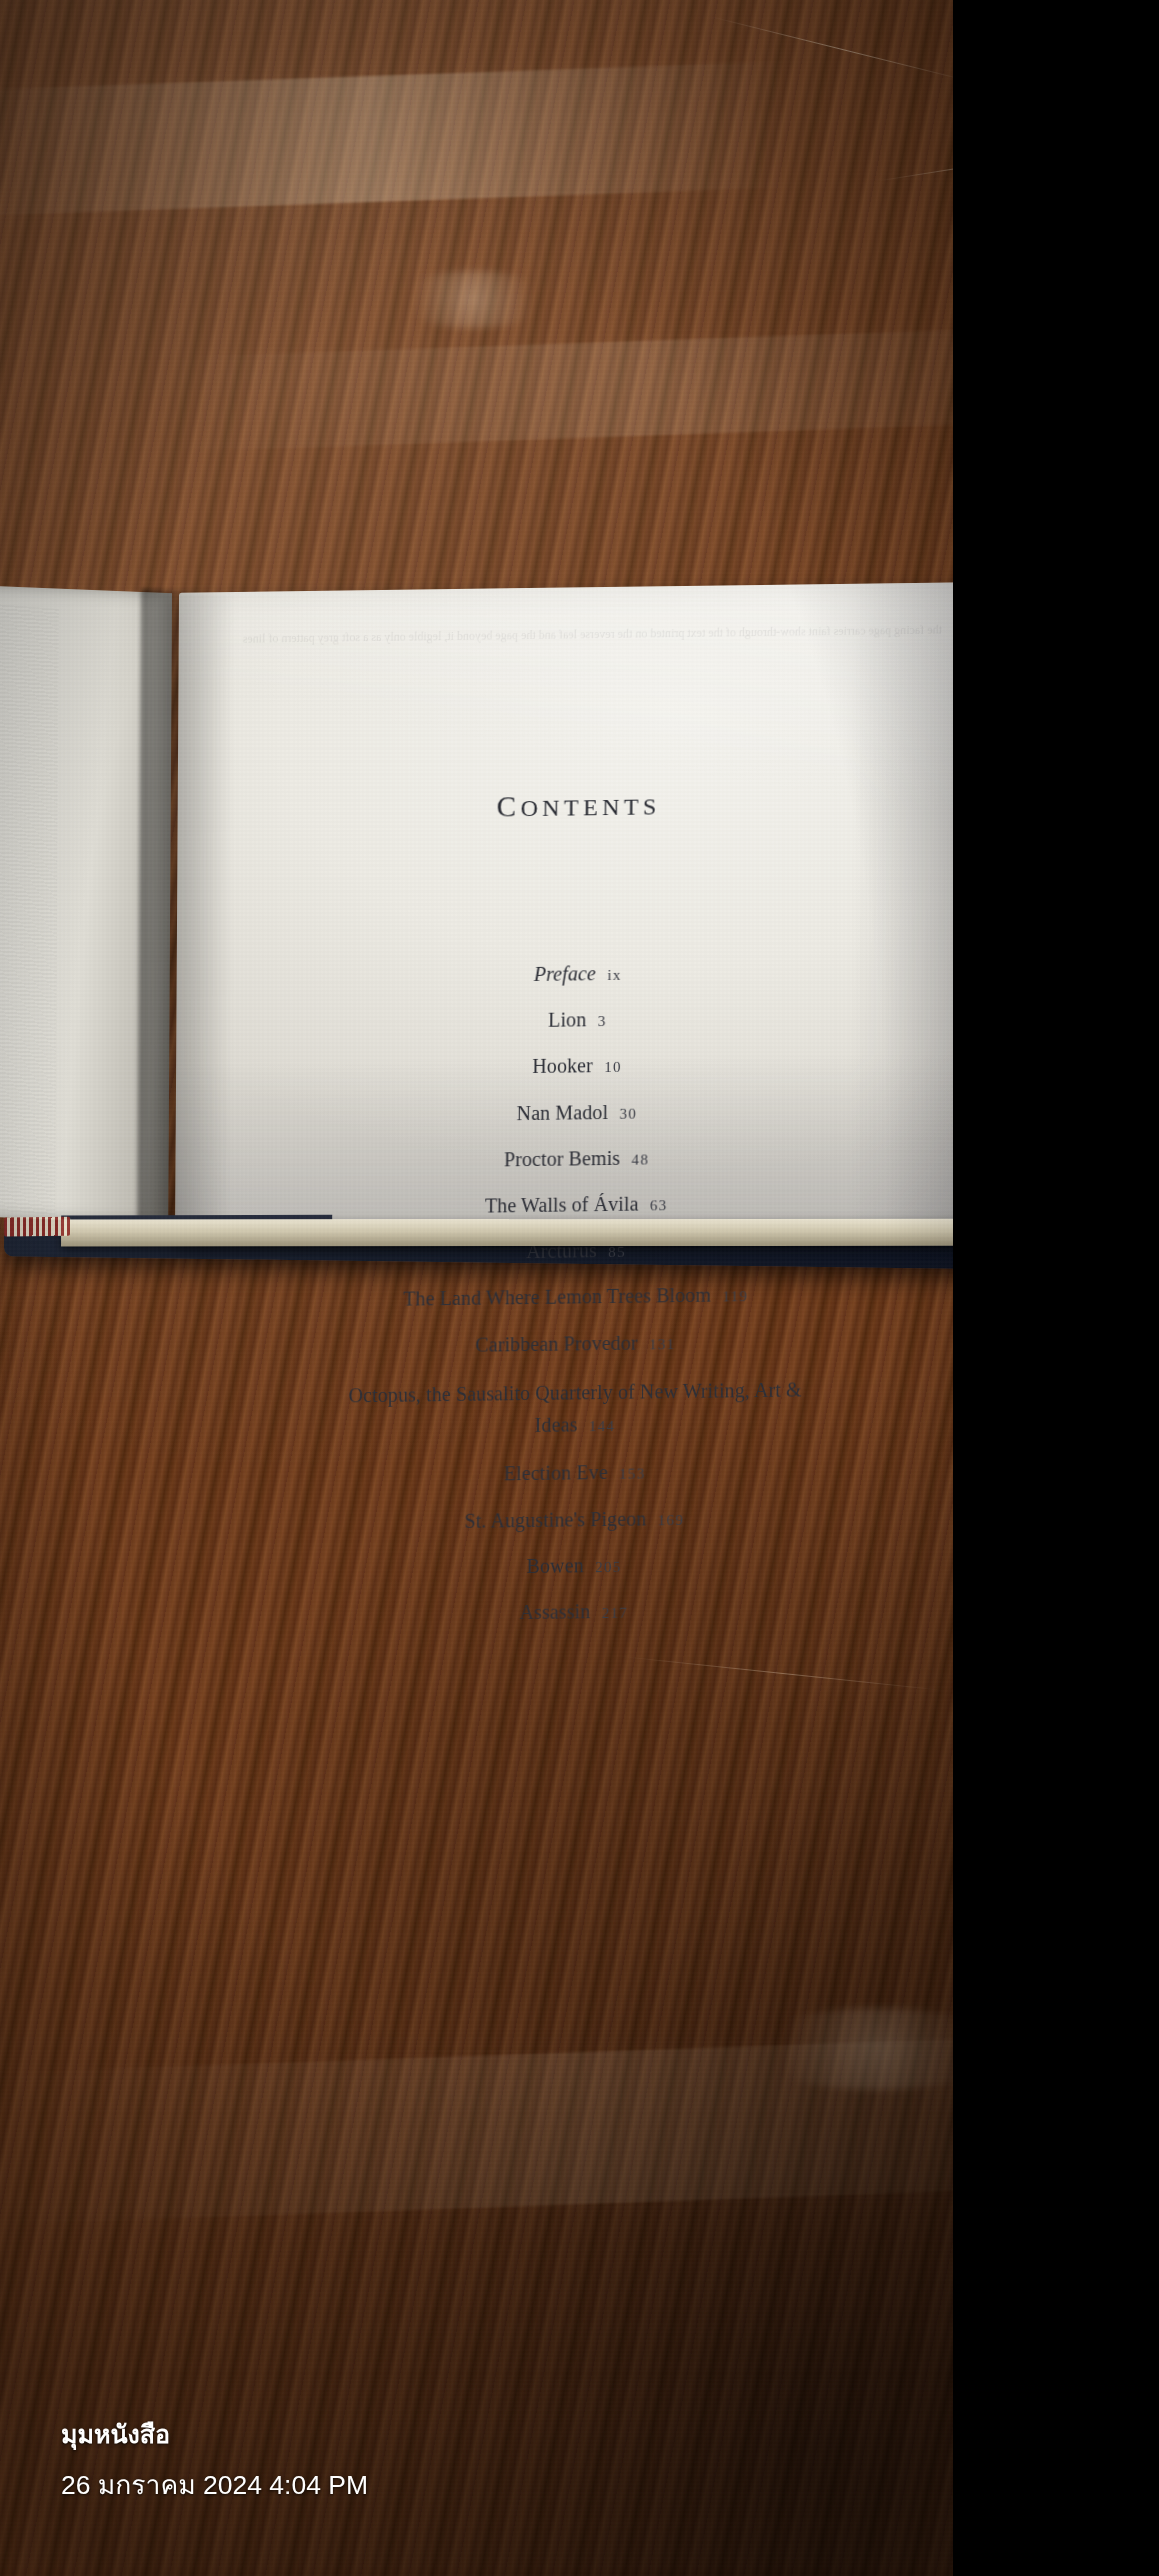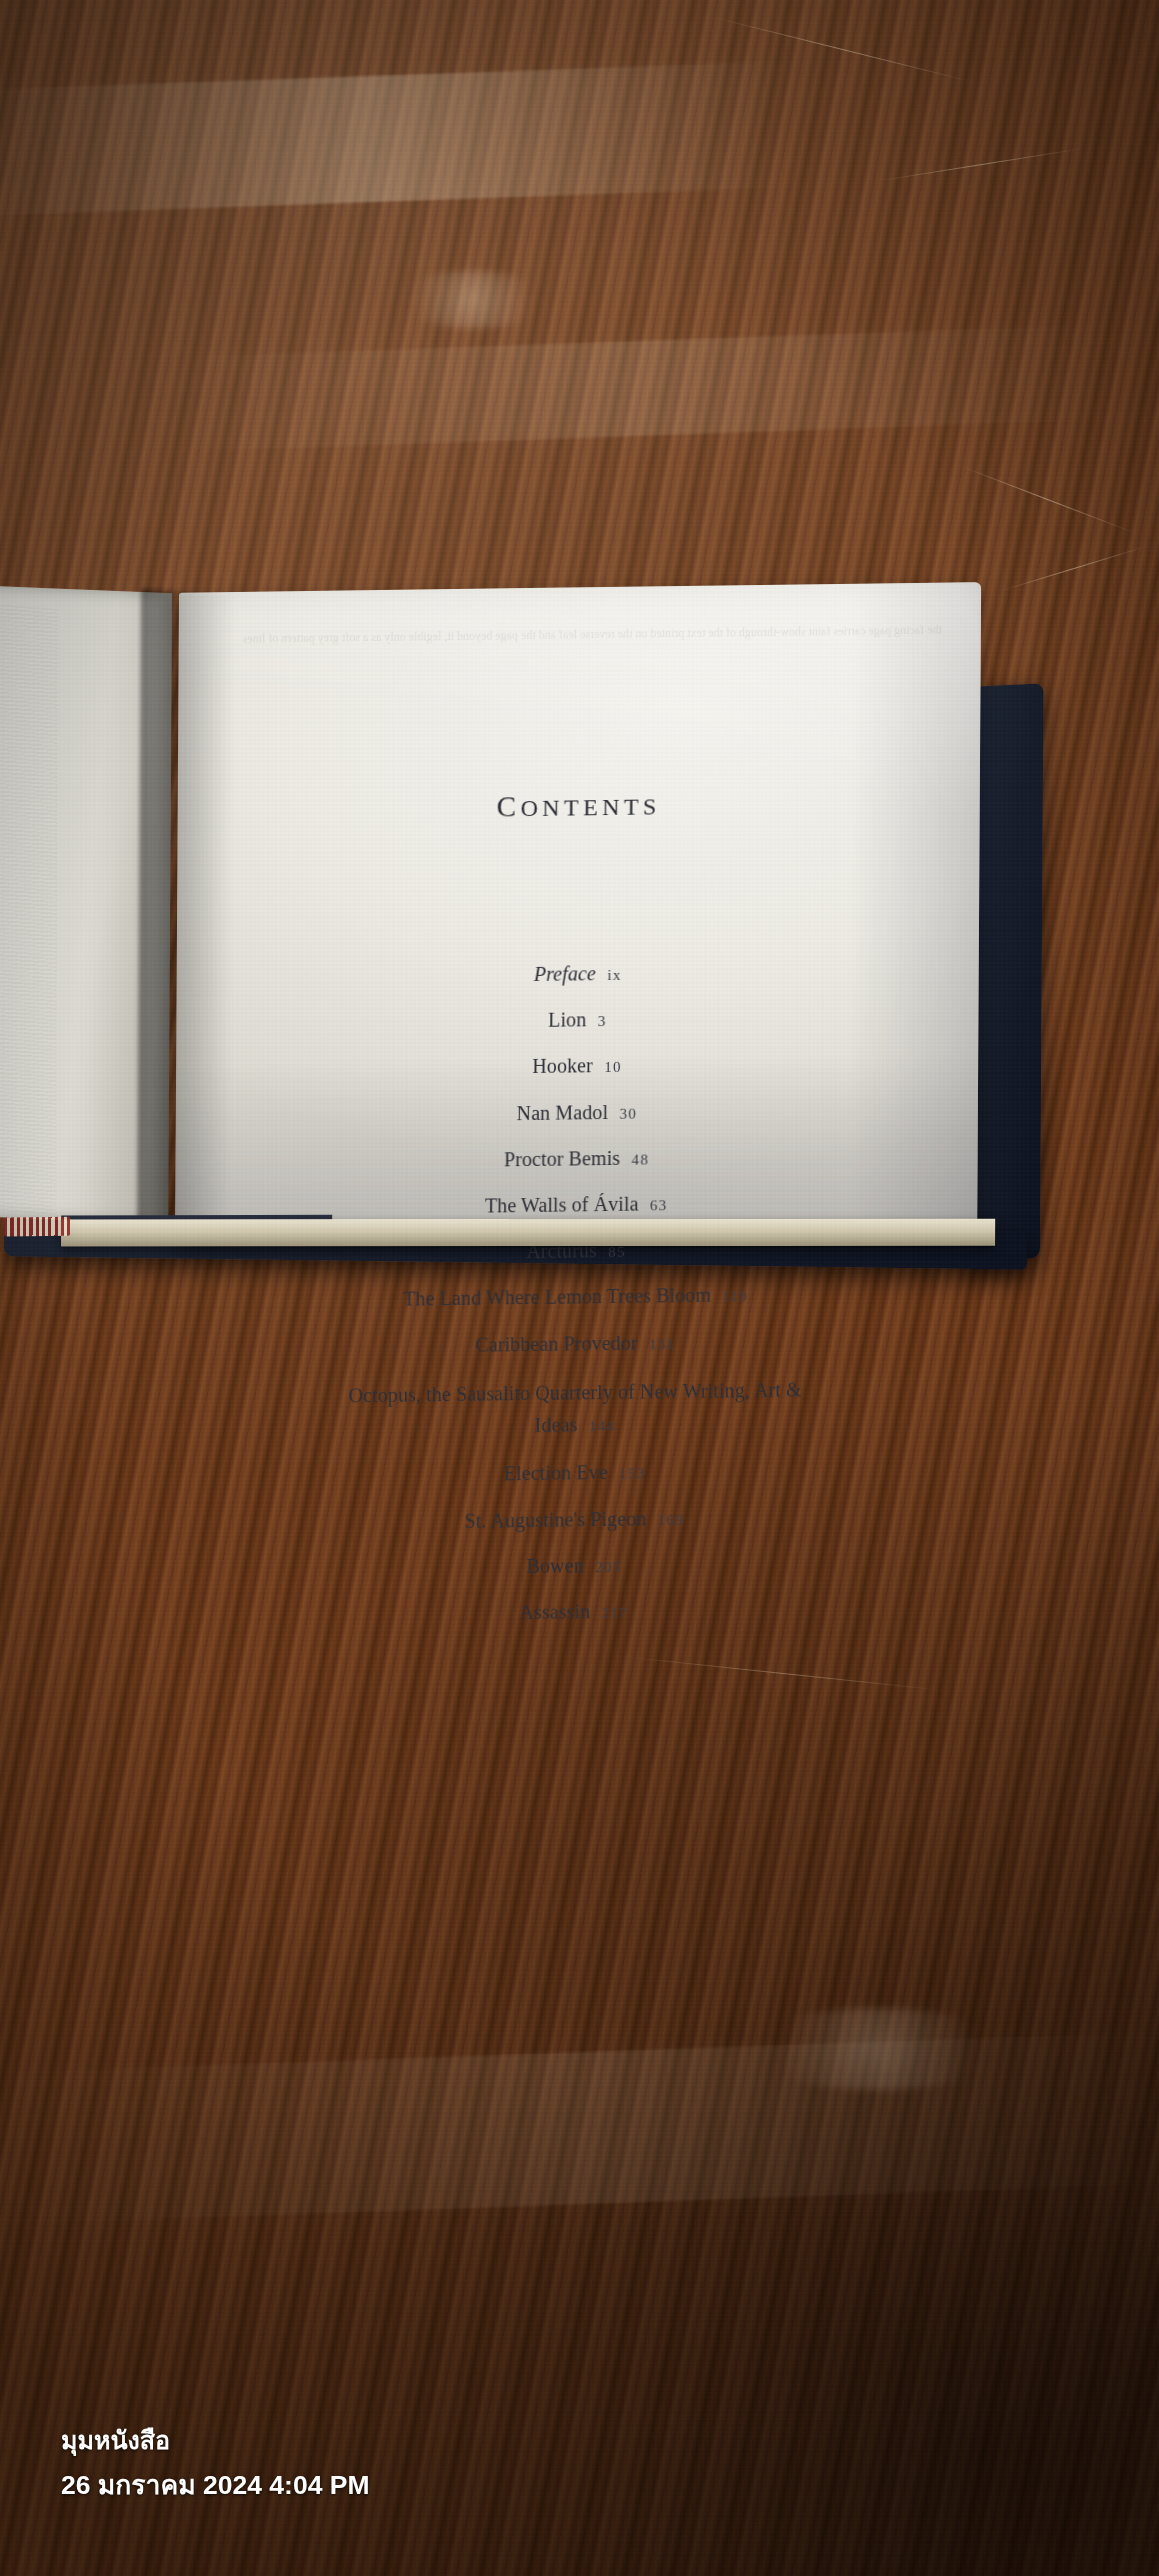--- a/index.html
+++ b/index.html
@@ -7,21 +7,21 @@
     margin: 0;
     padding: 0;
     background: #000;
   }
   body {
     font-family: "Liberation Serif", serif;
   }
 
   #photo {
     position: relative;
-    width: 1159px;
+    width: 953px;
     height: 2576px;
     overflow: hidden;
     
     background:
       radial-gradient(ellipse 150% 80% at 30% 8%, rgba(255,225,190,0.16), rgba(0,0,0,0) 62%),
       radial-gradient(ellipse 120% 60% at 85% 95%, rgba(0,0,0,0.55), rgba(0,0,0,0) 70%),
       repeating-linear-gradient(101deg,
         #6b3a1c 0px, #7a4522 5.7px, #5d3016 11.4px, #73401f 17px,
         #51290f 23px, #6d3b1b 29px, #5a2d14 35px, #7d4824 40px, #62321a 47px),
       linear-gradient(160deg, #7a4422 0%, #5e3116 48%, #3d1f0d 100%);
@@ -258,21 +258,21 @@
   #stamp {
     position: absolute;
     left: 61px;
     bottom: 71px;
     color: #ffffff;
     font-family: "Liberation Sans", sans-serif;
     text-shadow: 0 1.3px 3.2px rgba(0,0,0,0.8);
     line-height: 1.42;
   }
   #stamp .line1 { font-size: 25px; font-weight: 700; }
-  #stamp .line2 { font-size: 26.5px; font-weight: 700; margin-top: 9px; }
+  #stamp .line2 { font-size: 26.5px; font-weight: 400; margin-top: 15px; }
 </style>
 </head>
 <body>
 
 <div id="photo">
 
   <div class="sheen" style="left:-38px; top:76px; width:821px; height:126px;"></div>
   <div class="sheen" style="left:164px; top:341px; width:947px; height:95px; opacity:.45;"></div>
   <div class="sheen" style="left:-12.6px; top:2052px; width:1200px; height:152px; opacity:.35;"></div>
   <div class="gloss-blob" style="left:391px; top:271px; width:164px; height:57px;"></div>

